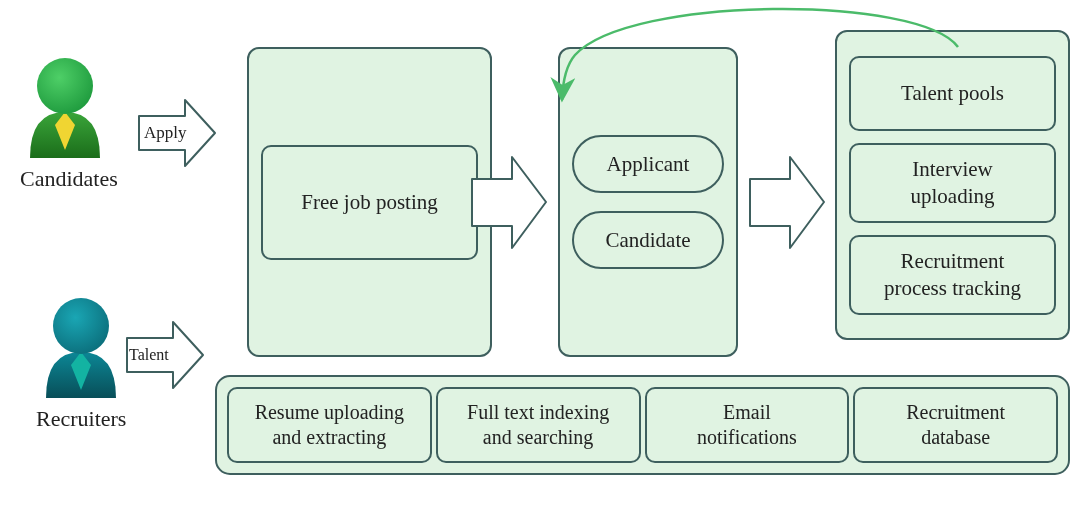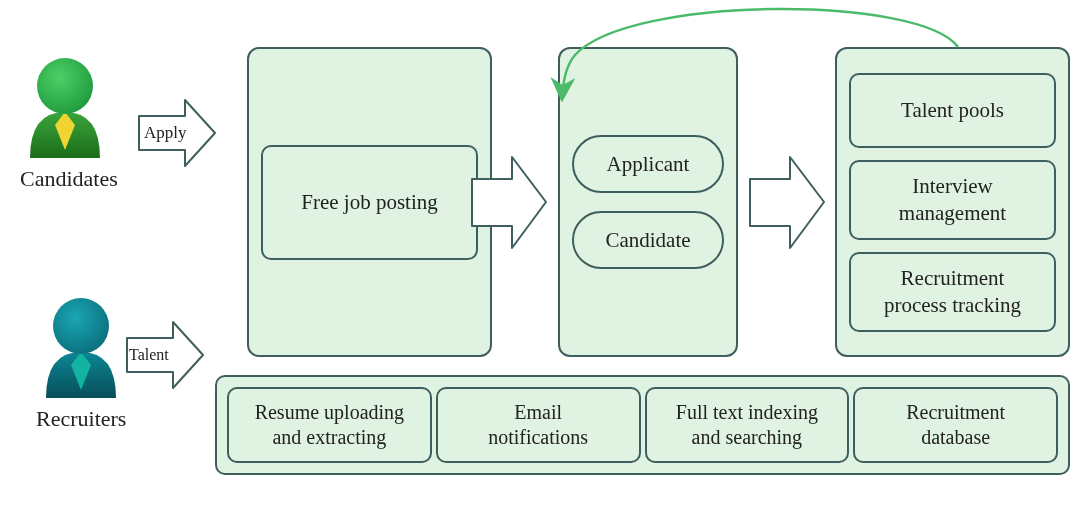--- a/index.html
+++ b/index.html
@@ -46,21 +46,21 @@
     border:2px solid var(--stroke);
     border-radius:999px;
     display:flex;align-items:center;justify-content:center;
     font-size:21px;padding:8px 20px;box-sizing:border-box;
   }
   
   .bar{
     position:absolute;
     background:var(--box-fill);
     border:2px solid var(--stroke);
-    border-radius:10px;
+    border-radius:15px;
     box-sizing:border-box;
     padding:10px;display:flex;gap:4px;justify-content:space-between;
   }
   .bar .tile{flex:1;min-height:72px;font-size:20px;}
   
   .feedback{position:absolute;left:0;top:0;pointer-events:none;}
 </style>
 </head>
 <body>
 
@@ -130,35 +130,35 @@
   <div class="pill" style="height:58px;">Applicant</div>
   <div class="pill" style="height:58px;">Candidate</div>
 </div>
 
 <div style="position:absolute;left:748px;top:155px;width:78px;height:95px;">
   <svg width="78" height="95" viewBox="0 0 78 95">
     <polygon points="2,24 42,24 42,2 76,47 42,93 42,71 2,71" fill="#fff" stroke="#3e5f5e" stroke-width="2" stroke-linejoin="round"></polygon>
   </svg>
 </div>
 
-<div class="panel" style="left:835px;top:47px;width:235px;height:310px;gap:12px;">
+<div class="panel" style="left:835px;top:30px;width:235px;height:310px;gap:12px;">
   <div class="tile" style="height:75px;">Talent pools</div>
   <div class="tile" style="height:80px;white-space:pre-line;">Interview
-management</div>
+uploading</div>
   <div class="tile" style="height:80px;white-space:pre-line;">Recruitment
 process tracking</div>
 </div>
 
 <div class="bar" style="left:215px;top:375px;width:855px;height:100px;">
   <div class="tile" style="white-space:pre-line;">Resume uploading
 and extracting</div>
+  <div class="tile" style="white-space:pre-line;">Full text indexing
+and searching</div>
   <div class="tile" style="white-space:pre-line;">Email
 notifications</div>
-  <div class="tile" style="white-space:pre-line;">Full text indexing
-and searching</div>
   <div class="tile" style="white-space:pre-line;">Recruitment
 database</div>
 </div>
 
 <svg class="feedback" width="1087" height="509">
   <defs>
     <marker id="ah" markerWidth="12" markerHeight="12" refX="9" refY="5" orient="auto">
       <path d="M0,0 L10,5 L0,10 L3,5 Z" fill="#4bbb6a"></path>
     </marker>
   </defs>

